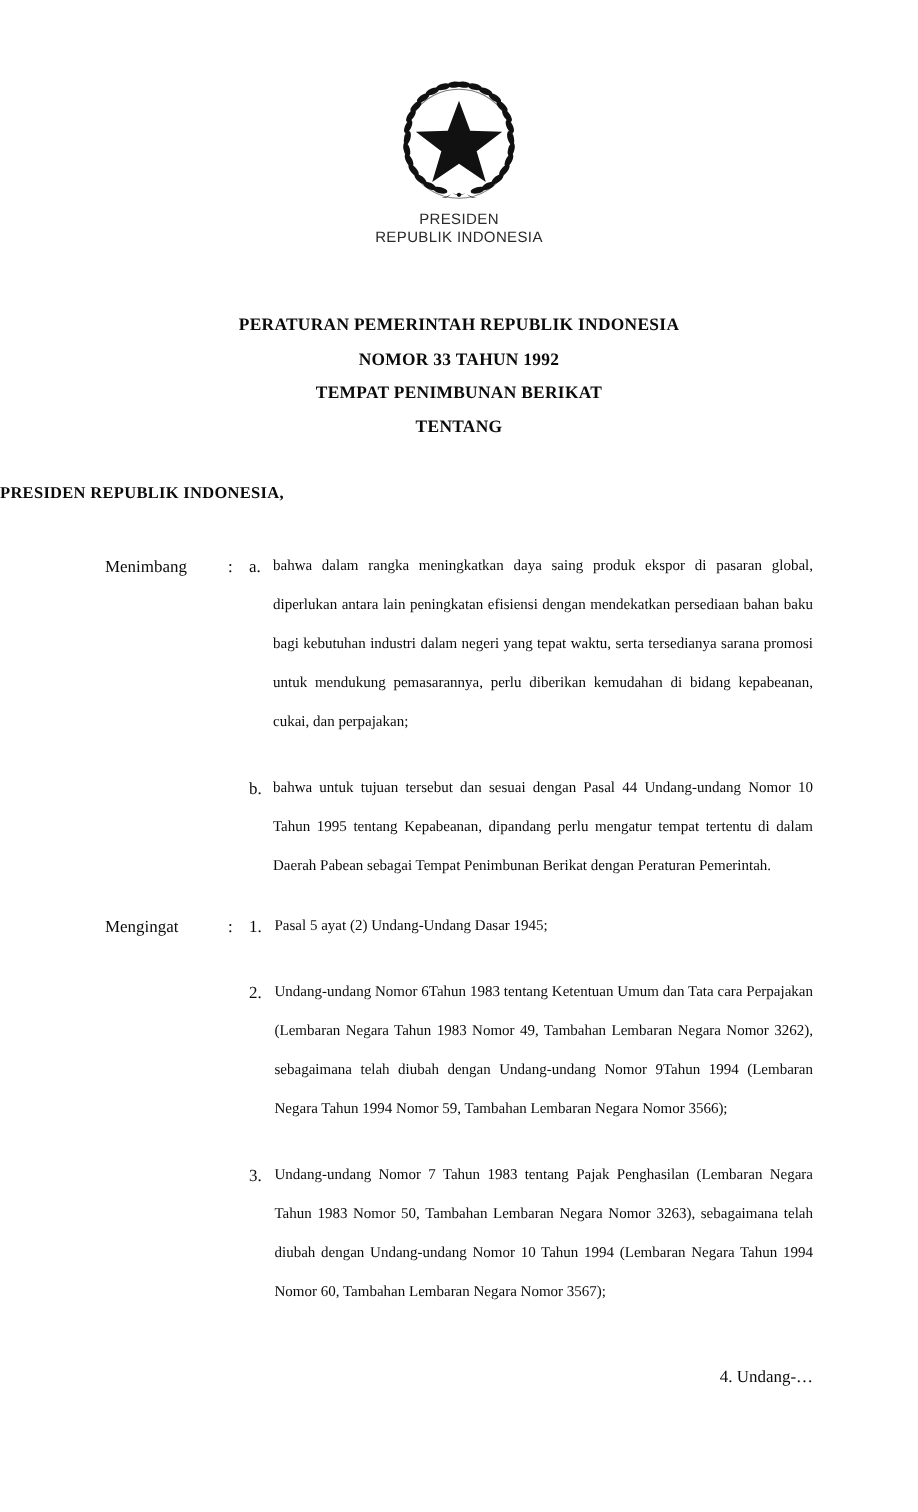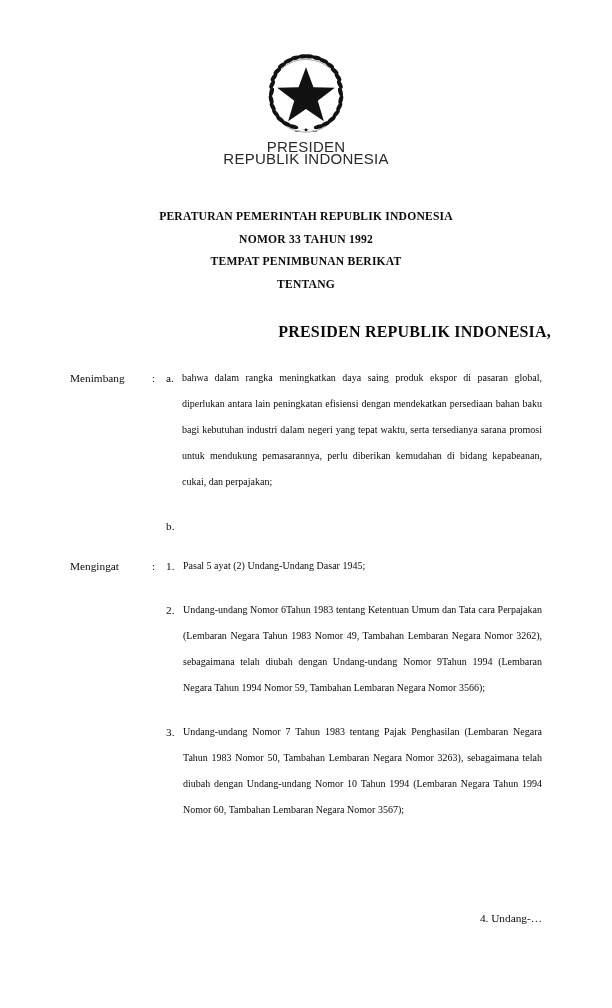--- a/index.html
+++ b/index.html
@@ -25,21 +25,21 @@
     text-align: center;
   }
   .emblem-svg {
     display: block;
     margin: 0 auto;
     width: 96px;
     height: 88px;
   }
   .emblem-caption {
     font-family: "Liberation Sans", "DejaVu Sans", sans-serif;
-    font-size: 15px;
+    font-size: 10px;
     line-height: 11.5px;
     letter-spacing: 0.25px;
     color: #2a2a2a;
     margin-top: 5px;
   }
   .emblem-caption div { white-space: nowrap; }
 
   
   .title-block {
     position: absolute;
@@ -51,23 +51,23 @@
     font-size: 11.6px;
     letter-spacing: 0.2px;
   }
   .title-block .tline { line-height: 22.5px; white-space: nowrap; }
 
   .presiden-heading {
     position: absolute;
     top: 323px;
     left: 0;
     width: 551px;
-    text-align: right;
+    text-align: left;
     font-weight: bold;
-    font-size: 16px;
+    font-size: 11px;
     letter-spacing: 0.2px;
   }
 
   
   .body-area {
     position: absolute;
     top: 365px;
     left: 0;
     width: 612px;
   }
@@ -215,20 +215,21 @@
       <div class="colon">:</div>
       <div class="marker">a.</div>
       <div class="para">bahwa dalam rangka meningkatkan daya saing produk ekspor di pasaran global, diperlukan antara lain peningkatan efisiensi dengan mendekatkan persediaan bahan baku bagi kebutuhan industri dalam negeri yang tepat waktu, serta tersedianya sarana promosi untuk mendukung pemasarannya, perlu diberikan kemudahan di bidang kepabeanan, cukai, dan perpajakan;</div>
     </div>
 
     <div class="gap-md"></div>
 
     <div class="clause-row">
       <div class="lbl-spacer"></div>
       <div class="marker">b.</div>
+      <div class="para">bahwa untuk tujuan tersebut dan sesuai dengan Pasal 44 Undang-undang Nomor 10 Tahun 1995 tentang Kepabeanan, dipandang perlu mengatur tempat tertentu di dalam Daerah Pabean sebagai Tempat Penimbunan Berikat dengan Peraturan Pemerintah.</div>
     </div>
   </div>
 
   <div class="gap-sm"></div>
 
   <div class="clause-group">
     <div class="clause-row">
       <div class="lbl">Mengingat</div>
       <div class="colon">:</div>
       <div class="marker num">1.</div>

